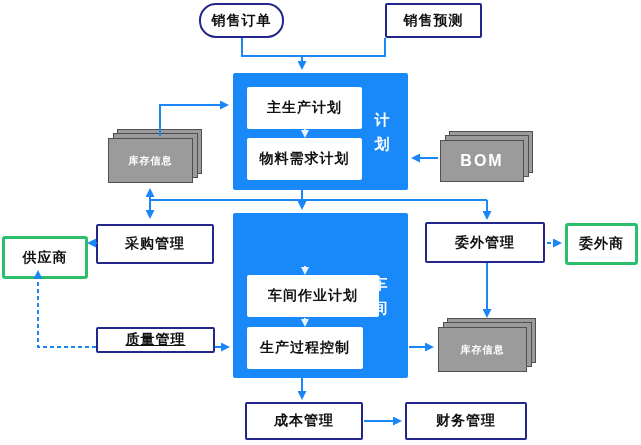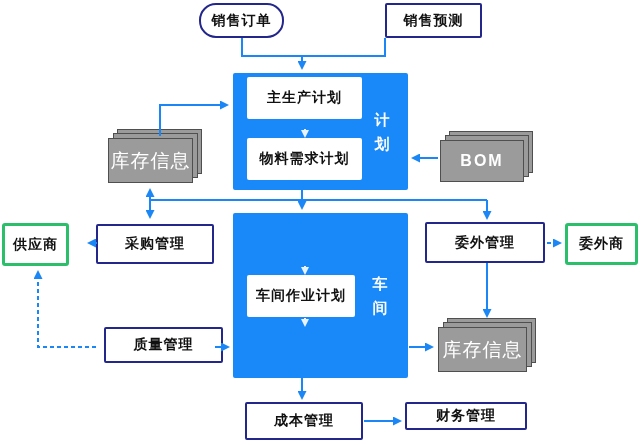--- a/index.html
+++ b/index.html
@@ -31,68 +31,69 @@
   .stack::before, .stack::after {
     content:""; position:absolute; inset:0; box-sizing:border-box;
     background:var(--gray-fill,#9b9b9b); border:1.5px solid var(--gray-border,#4f4f4f);
   }
   .stack::before { transform:translate(9px,-9px); z-index:0; }
   .stack::after  { transform:translate(5px,-5px); z-index:1; }
   .stack .front {
     position:absolute; inset:0; z-index:2; box-sizing:border-box;
     background:var(--gray-fill,#9b9b9b); border:1.5px solid var(--gray-border,#4f4f4f);
     display:flex; align-items:center; justify-content:center;
-    color:#fff; font-size:19px; font-weight:400; letter-spacing:1px;
+    color:#fff; font-size:10px; font-weight:700; letter-spacing:1px;
   }
   .stack .front.bom { font-size:16px; font-weight:700; letter-spacing:2px; }
 
   svg.wires { position:absolute; left:0; top:0; pointer-events:none; z-index:3; }
   .wire  { stroke:var(--line-blue,#1b86f5); stroke-width:2; fill:none; }
   .wire.dashed { stroke-dasharray:4 3; }
   .wire.white { stroke:var(--inner-arrow,#e9f3ff); stroke-width:2; fill:none; }
 </style>
 </head>
 <body>
 
 <div class="canvas">
 
   <div class="node" style="left:199px; top:3px; width:85px; height:35px;border-radius:17px;">销售订单</div>
   <div class="node" style="left:337px; top:3px; width:97px; height:35px;margin-left:48px;">销售预测</div>
 
   <div class="bluebox" style="left:233px; top:73px; width:175px; height:117px;"></div>
-  <div class="inner" style="left:247px; top:77px; width:115px; height:42px;">主生产计划</div>
+  <div class="inner" style="left:247px; top:87px; width:115px; height:42px;">主生产计划</div>
   <div class="inner" style="left:247px; top:138px; width:115px; height:42px;">物料需求计划</div>
   <div class="vlabel" style="left:372px; top:108px;">计划</div>
 
   <div class="stack" style="left:108px; top:138px; width:85px; height:45px;">
     <div class="front">库存信息</div>
   </div>
 
   <div class="stack" style="left:440px; top:140px; width:84px; height:42px;">
     <div class="front bom">BOM</div>
   </div>
 
-  <div class="node green" style="left:2px; top:223px; width:67px; height:43px;">供应商</div>
+  <div class="node green" style="left:2px; top:236px; width:86px; height:43px;">供应商</div>
   <div class="node" style="left:96px; top:224px; width:118px; height:40px;">采购管理</div>
 
   <div class="bluebox" style="left:233px; top:213px; width:175px; height:165px;"></div>
-  <div class="inner" style="left:247px; top:275px; width:108px; height:42px;">车间作业计划</div>
+  <div class="inner" style="left:247px; top:275px; width:132px; height:42px;">车间作业计划</div>
+  <div class="inner" style="left:247px; top:327px; width:116px; height:42px;">生产过程控制</div>
   <div class="vlabel" style="left:370px; top:272px;">车间</div>
 
   <div class="node" style="left:425px; top:222px; width:120px; height:41px;">委外管理</div>
   <div class="node green" style="left:565px; top:223px; width:73px; height:42px;">委外商</div>
 
-  <div class="node" style="left:104px; top:327px; width:119px; height:36px;">质量管理</div>
+  <div class="node" style="left:96px; top:327px; width:119px; height:26px;text-decoration:underline;">质量管理</div>
 
   <div class="stack" style="left:438px; top:327px; width:89px; height:45px;">
     <div class="front">库存信息</div>
   </div>
 
   <div class="node" style="left:245px; top:402px; width:118px; height:38px;">成本管理</div>
-  <div class="node" style="left:405px; top:402px; width:122px; height:28px;">财务管理</div>
+  <div class="node" style="left:405px; top:402px; width:122px; height:38px;">财务管理</div>
 
   <svg class="wires" width="641" height="445" viewBox="0 0 641 445">
     <defs>
       <marker id="ab" markerUnits="userSpaceOnUse" markerWidth="9" markerHeight="9" refX="1" refY="4.5" orient="auto">
         <path d="M0,0 L9,4.5 L0,9 z" fill="#1b86f5"></path>
       </marker>
       <marker id="aw" markerUnits="userSpaceOnUse" markerWidth="8" markerHeight="8" refX="1" refY="4" orient="auto">
         <path d="M0,0 L8,4 L0,8 z" fill="#e9f3ff"></path>
       </marker>
     </defs>

